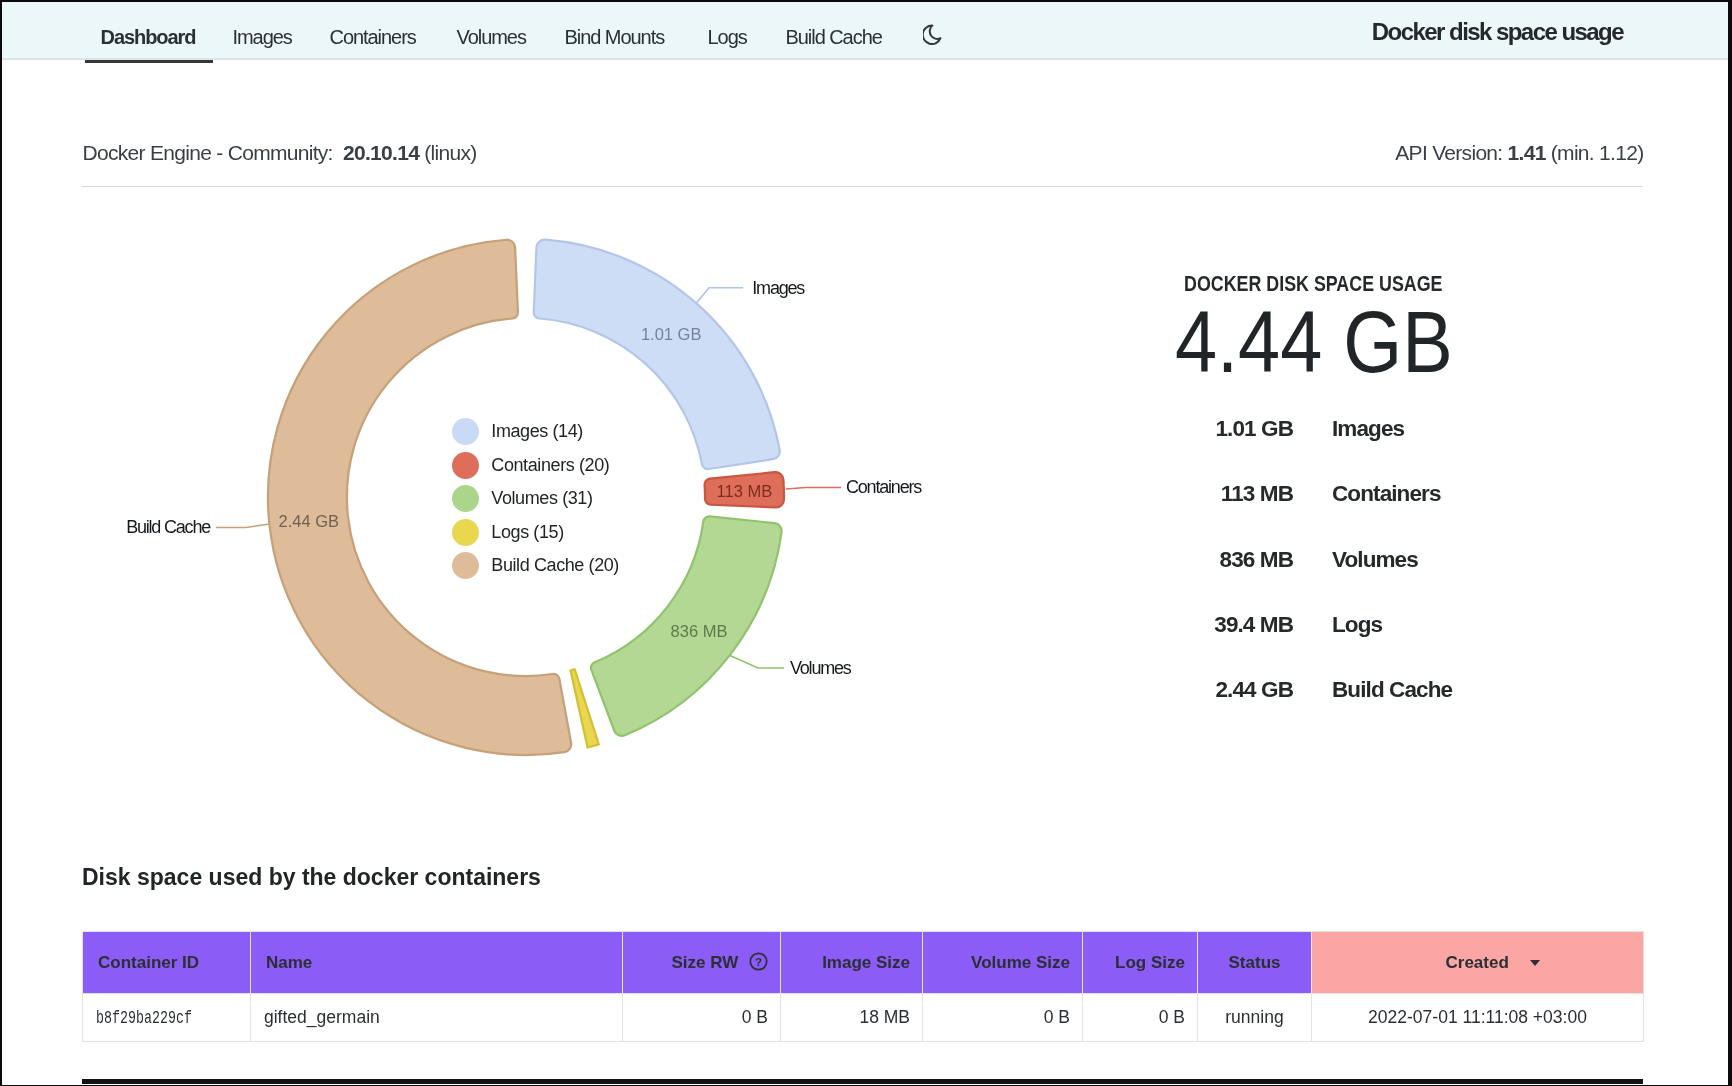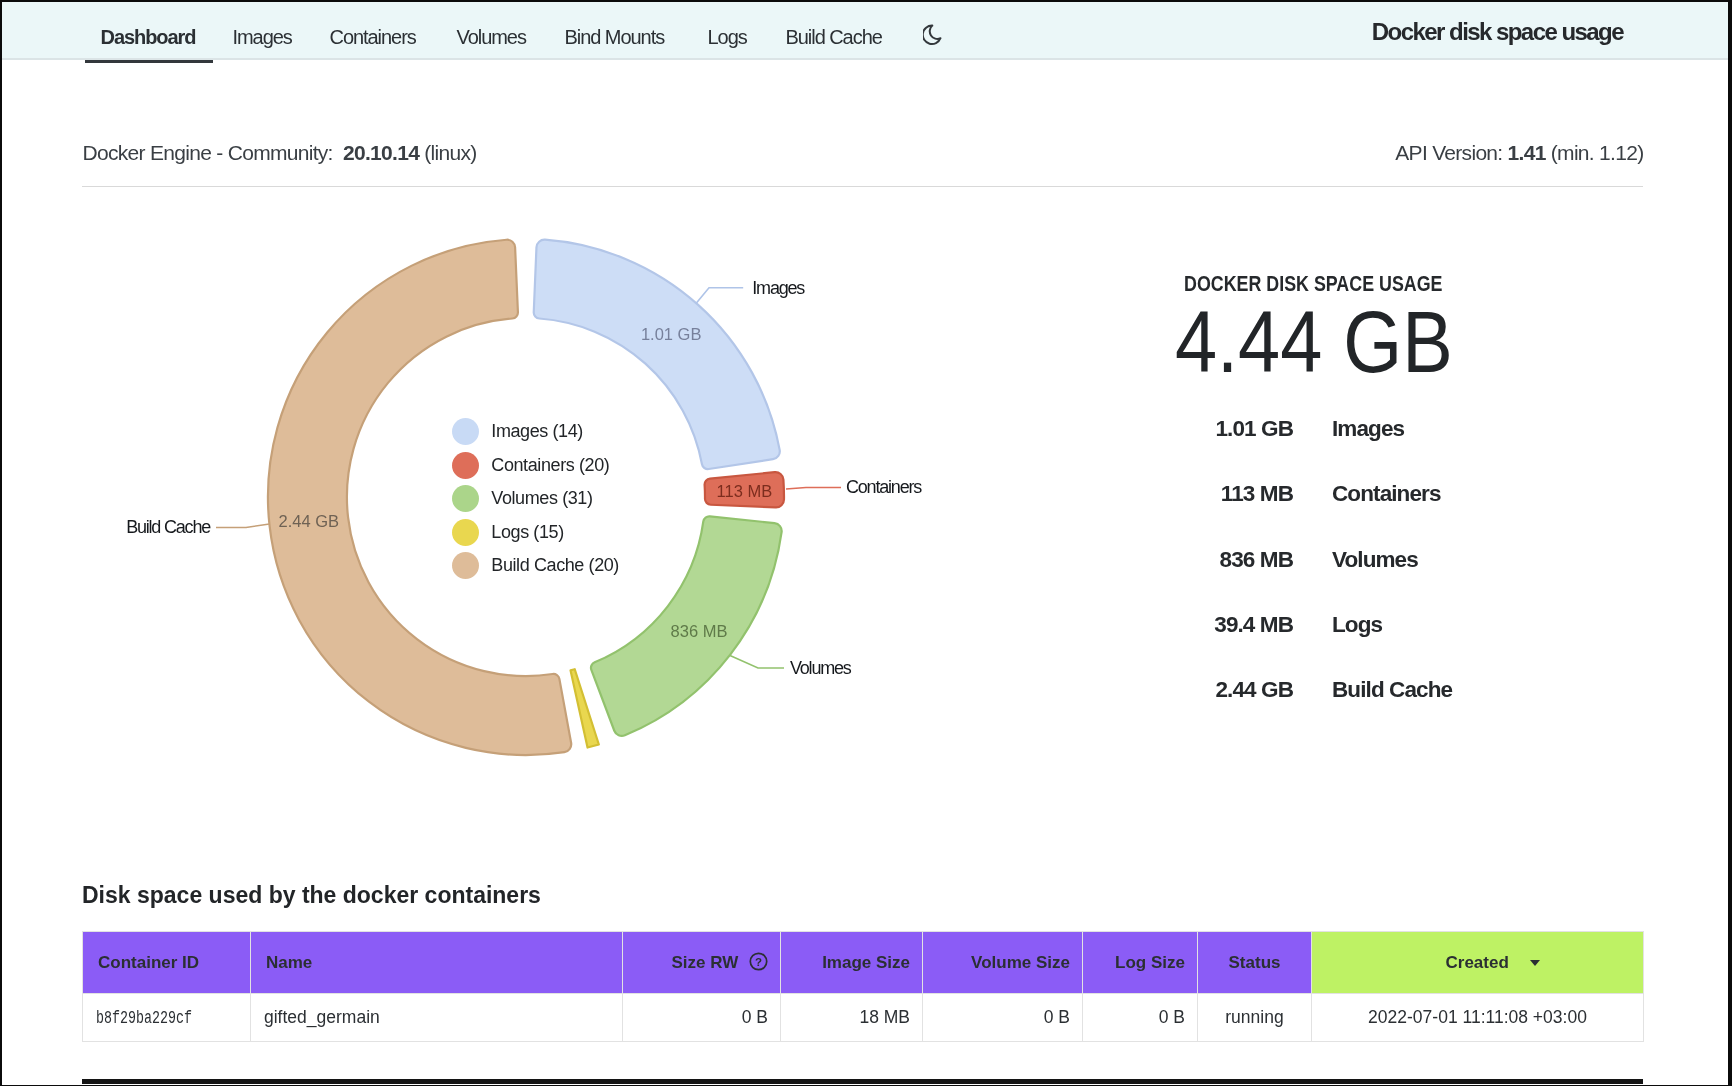--- a/index.html
+++ b/index.html
@@ -20,21 +20,21 @@
 .rule { position:absolute; left:80px; top:183.5px; width:1561px; height:1px; background:#d9d9d9; }
 .legend { position:absolute; left:450.3px; top:413.3px; }
 .legend .li { display:flex; align-items:center; height:33.4px; }
 .legend .dot { width:27px; height:27px; border-radius:50%; margin-right:12px; flex:none; }
 .legend .lt { font-size:18px; letter-spacing:-0.4px; color:#222528; }
 .ddsu { position:absolute; left:1181.5px; top:270px; font-size:21.5px; font-weight:bold; color:#26292c; transform:scaleX(0.83); transform-origin:left center; white-space:nowrap; }
 .big { position:absolute; left:1172.5px; top:296px; line-height:1; font-size:88px; font-weight:normal; color:#222528; transform:scaleX(0.86); transform-origin:left top; white-space:nowrap; }
 .srow { position:absolute; width:460px; font-size:22.5px; letter-spacing:-0.9px; font-weight:bold; color:#26292c; }
 .srow .v { position:absolute; right:calc(100% - 108px); white-space:nowrap; }
 .srow .l { position:absolute; left:147px; white-space:nowrap; }
-.sect { position:absolute; left:80px; top:880px; font-size:23px; font-weight:bold; color:#222528; }
+.sect { position:absolute; left:80px; top:862px; font-size:23px; font-weight:bold; color:#222528; }
 table.grid { position:absolute; left:80px; top:929px; width:1561px; border-collapse:collapse; table-layout:fixed; font-size:17.5px; color:#2b2f33; }
 table.grid th, table.grid td { border:1px solid #e2e2e2; overflow:hidden; white-space:nowrap; }
 table.grid th { height:62px; background:#8b5cf6; font-size:17px; font-weight:bold; padding:0 15px; }
 table.grid td { height:48px; padding:0 13px; }
 .al { text-align:left; } .ar { text-align:right; padding-right:12px !important; } .ac { text-align:center; }
 .mono { font-family:"Liberation Mono", monospace; font-size:18px; display:inline-block; transform:scaleX(0.74); transform-origin:left center; }
 .qm { vertical-align:-3.5px; margin-left:6px; }
 .sortarr { display:inline-block; width:0; height:0; border-left:5.5px solid transparent; border-right:5.5px solid transparent; border-top:6.5px solid #2b2f33; margin-left:16px; vertical-align:2px; }
 .botstrip { position:absolute; left:80px; top:1077px; width:1561px; height:5px; background:#141414; }
 .frame-bottom { position:absolute; left:-2px; top:1082.5px; width:1732px; height:3.5px; background:#0b0b0b; }
@@ -146,21 +146,21 @@
   <th class="al">Container ID</th>
   <th class="al">Name</th>
   <th class="ar">Size RW <svg class="qm" width="19" height="19" viewBox="0 0 19 19">
             <circle cx="9.5" cy="9.5" r="8.2" fill="none" stroke="#2b2f33" stroke-width="1.7"></circle>
             <text x="9.5" y="13.6" text-anchor="middle" font-size="11.5" font-weight="bold" fill="#2b2f33" font-family="Liberation Sans, sans-serif">?</text>
           </svg></th>
   <th class="ar">Image Size</th>
   <th class="ar">Volume Size</th>
   <th class="ar">Log Size</th>
   <th class="ac">Status</th>
-  <th class="ac" style="background:#bef264; padding-left:45px;">Created <span class="sortarr"></span></th>
+  <th class="ac" style="background:#fca5a5; padding-left:45px;">Created <span class="sortarr"></span></th>
 </tr>
 <tr>
   <td class="al"><span class="mono">b8f29ba229cf</span></td>
   <td class="al">gifted_germain</td>
   <td class="ar">0 B</td>
   <td class="ar">18 MB</td>
   <td class="ar">0 B</td>
   <td class="ar">0 B</td>
   <td class="ac">running</td>
   <td class="ac">2022-07-01 11:11:08 +03:00</td>

